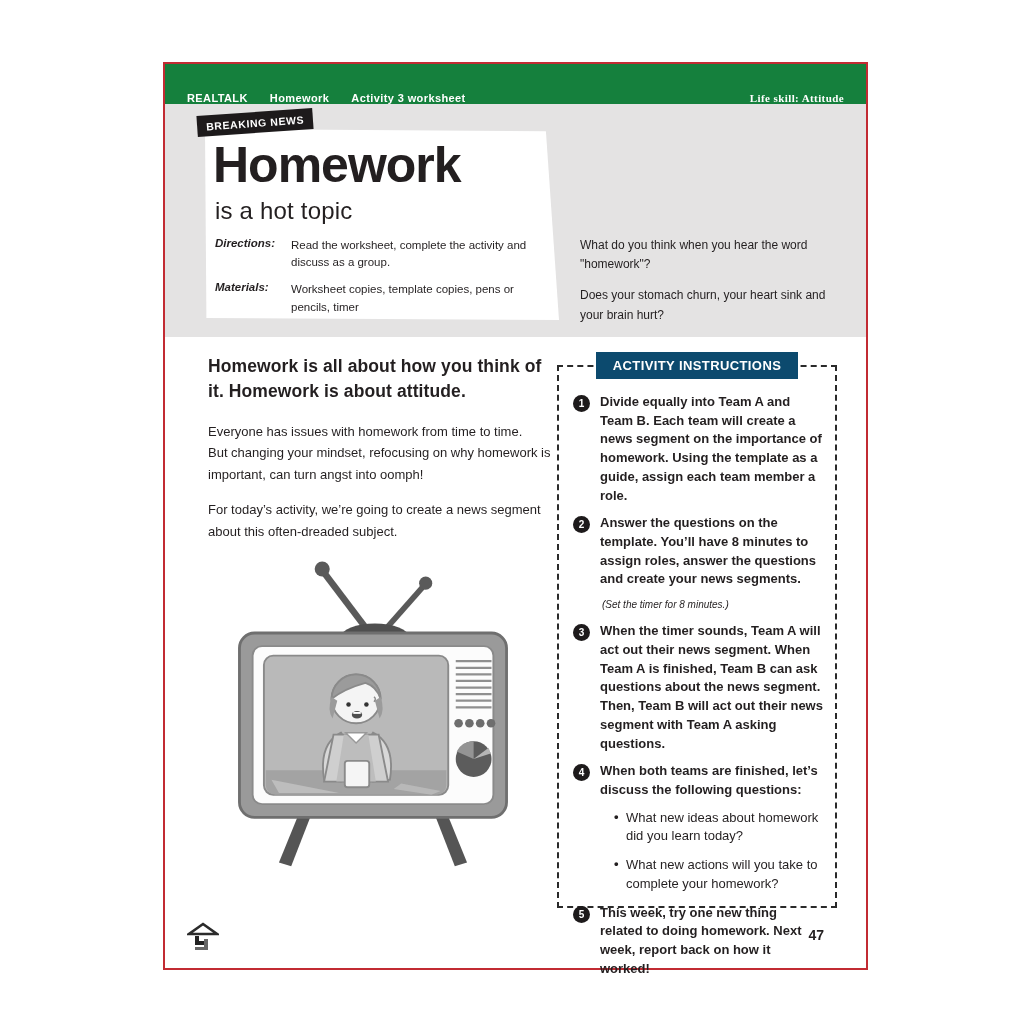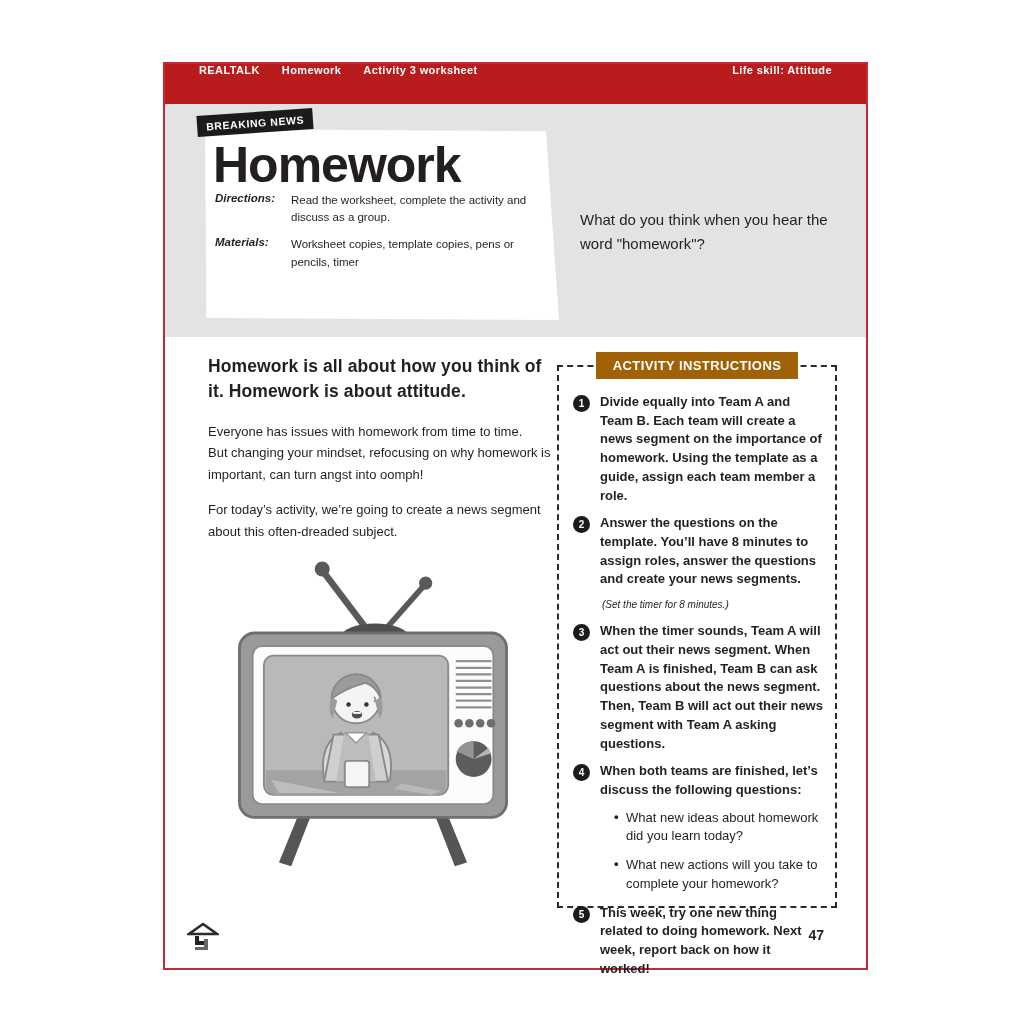--- a/index.html
+++ b/index.html
@@ -13,28 +13,28 @@
   .page {
     position: absolute;
     left: 163px; top: 62px;
     width: 705px; height: 908px;
     background: #ffffff;
     border: 2px solid #c22b33;
   }
   
   .topbar {
     position: absolute; left: 0; top: 0; right: 0; height: 40px;
-    background: #b91c1c;
-    display: flex; align-items: flex-start;
-    padding: 0 34px;
+    background: #15803d;
+    display: flex; align-items: flex-end;
+    padding: 0 22px;
     color: #fff;
   }
   .topbar .crumbs { display: flex; gap: 22px; align-items: center; }
   .topbar span { font-size: 11px; font-weight: bold; letter-spacing: 0.4px; }
-  .topbar .right { margin-left: auto; }
+  .topbar .right { margin-left: auto; font-family: Liberation Serif, serif; }
   
   .hero {
     position: absolute; left: 0; top: 40px; right: 0; height: 233px;
     background: #e4e3e3;
   }
   .badge {
     position: absolute; left: 32px; top: 8px;
     background: #1d1a1b; color: #fff;
     font-size: 10.5px; font-weight: bold; letter-spacing: 0.6px;
     padding: 5px 9px 4px;
@@ -59,22 +59,22 @@
   }
   .mdrow { display: flex; margin: 0 0 9px 2px; }
   .mdrow .lbl {
     width: 76px; flex: 0 0 76px;
     font-size: 11.5px; font-weight: bold; font-style: italic;
   }
   .mdrow .val {
     font-size: 11.5px; line-height: 1.55; width: 246px;
   }
   .heroquestions {
-    position: absolute; left: 415px; top: 104px; width: 270px;
-    font-size: 15px; line-height: 1.6;
+    position: absolute; left: 415px; top: 132px; width: 270px;
+    font-size: 12px; line-height: 1.6;
   }
   .heroquestions p + p { margin-top: 12px; }
   
   .leftcol { position: absolute; left: 43px; top: 290px; width: 345px; }
   .leftcol h3 {
     font-size: 17.5px; font-weight: bold; line-height: 1.45;
     letter-spacing: 0.1px; margin-bottom: 16px;
   }
   .leftcol p {
     font-size: 13px; line-height: 1.65; margin-bottom: 14px;
@@ -83,21 +83,21 @@
   .tvwrap { position: absolute; left: 48px; top: 490px; width: 320px; }
   
   .instructions {
     position: absolute; left: 392px; top: 301px;
     width: 280px; height: 543px;
     border: 2px dashed #2a2a2a;
   }
   .instr-title {
     position: absolute; left: 50%; top: -15px; transform: translateX(-50%);
     width: 202px; height: 27px;
-    background: #a16207; color: #fff;
+    background: #0c4a6e; color: #fff;
     font-size: 13px; font-weight: bold; letter-spacing: 0.4px;
     display: flex; align-items: center; justify-content: center;
     white-space: nowrap;
   }
   .steps { padding: 26px 12px 0 12px; }
   .step { display: flex; margin-bottom: 9px; }
   .stepnum {
     flex: 0 0 17px; width: 17px; height: 17px; margin: 2px 10px 0 2px;
     background: #1d1a1b; color: #fff; border-radius: 50%;
     font-size: 10px; font-weight: bold;
@@ -131,31 +131,33 @@
       <span>Homework</span>
       <span>Activity 3 worksheet</span>
     </div>
     <span class="right">Life skill: Attitude</span>
   </div>
 
   <div class="hero">
     <div class="badge">BREAKING NEWS</div>
     <div class="herocard">
       <h1>Homework</h1>
+      <h2>is a hot topic</h2>
       <div class="mdrow">
         <div class="lbl">Directions:</div>
         <div class="val">Read the worksheet, complete the activity and discuss as a group.</div>
       </div>
       <div class="mdrow">
         <div class="lbl">Materials:</div>
         <div class="val">Worksheet copies, template copies, pens or pencils, timer</div>
       </div>
     </div>
     <div class="heroquestions">
       <p>What do you think when you hear the word "homework"?</p>
+      <p>Does your stomach churn, your heart sink and your brain hurt?</p>
     </div>
   </div>
 
   <div class="leftcol">
     <h3>Homework is all about how you think of it. Homework is about attitude.</h3>
     <p>Everyone has issues with homework from time to time.
 But changing your mindset, refocusing on why homework is important, can turn angst into oomph!</p>
     <p>For today’s activity, we’re going to create a news segment about this often-dreaded subject.</p>
   </div>
 

